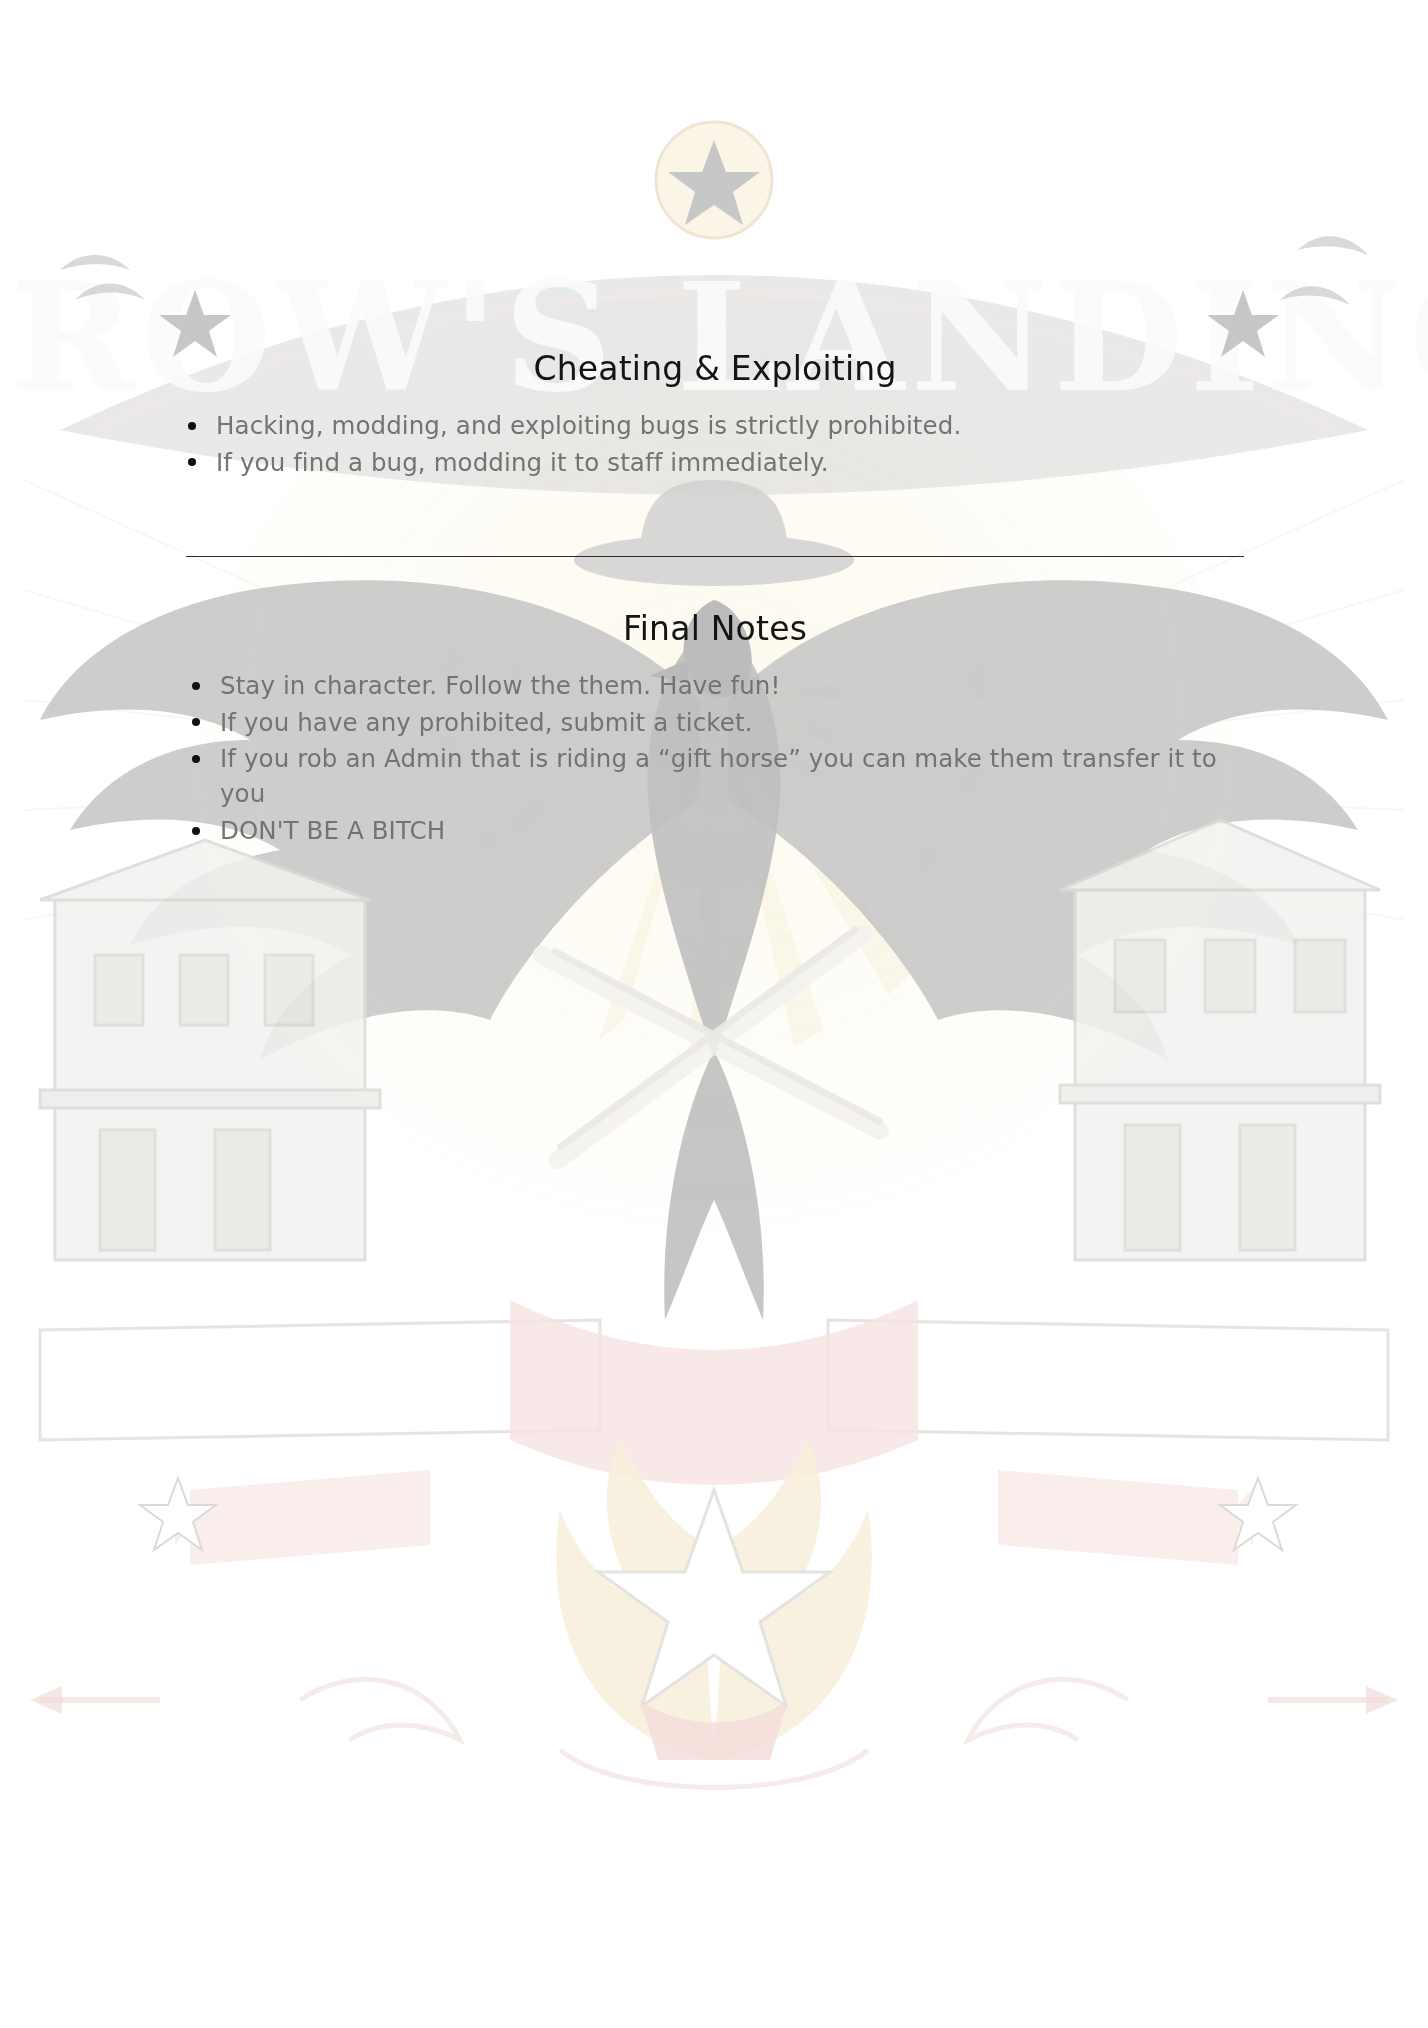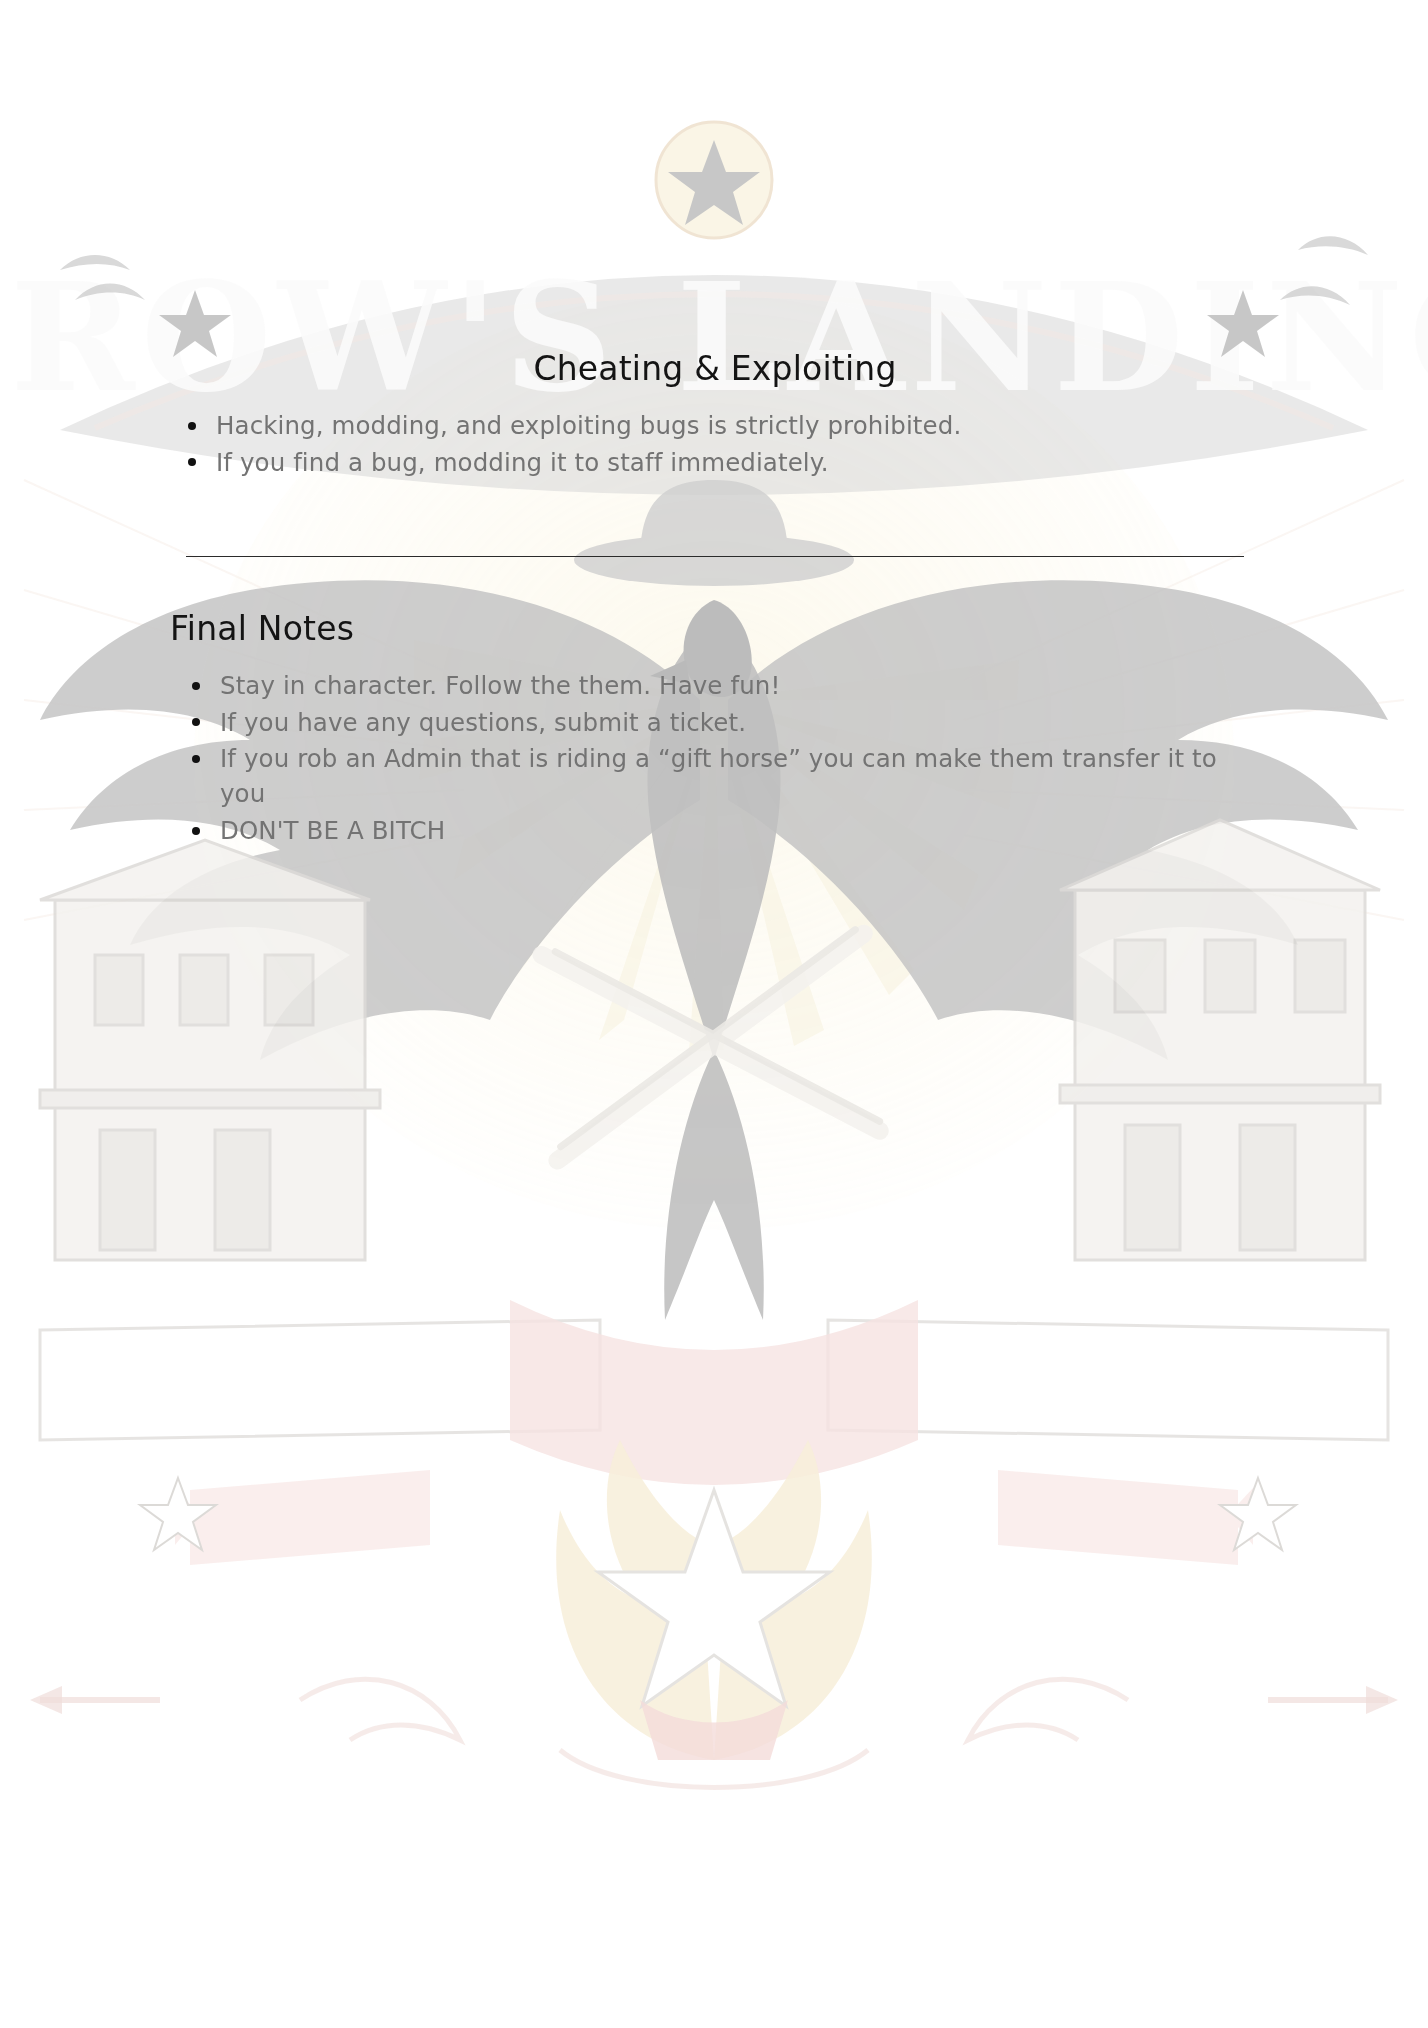--- a/index.html
+++ b/index.html
@@ -39,20 +39,21 @@
 
   .section {
     position: absolute;
     left: 170px;
     width: 1090px;
   }
 
   .section-title {
     font-size: 33px;
     font-weight: 400;
+    text-align: center;
     color: #141414;
     letter-spacing: 0.2px;
     margin: 0 0 18px 0;
     line-height: 1.3;
   }
 
   ul.bullets {
     list-style: none;
     margin: 0;
     padding: 0;
@@ -264,19 +265,19 @@
       <li><span class="dot"></span><span>If you find a bug, modding it to staff immediately.</span></li>
     </ul>
   </section>
 
   <hr class="divider" id="divider-1">
 
   <section class="section" id="sec-final">
     <h2 class="section-title">Final Notes</h2>
     <ul class="bullets">
       <li><span class="dot"></span><span>Stay in character. Follow the them. Have fun!</span></li>
-      <li><span class="dot"></span><span>If you have any questions, submit a ticket.</span></li>
+      <li><span class="dot"></span><span>If you have any prohibited, submit a ticket.</span></li>
       <li><span class="dot"></span><span>If you rob an Admin that is riding a “gift horse” you can make them transfer it to you</span></li>
       <li><span class="dot"></span><span>DON'T BE A BITCH</span></li>
     </ul>
   </section>
 
 </div>
 
 </body></html>

